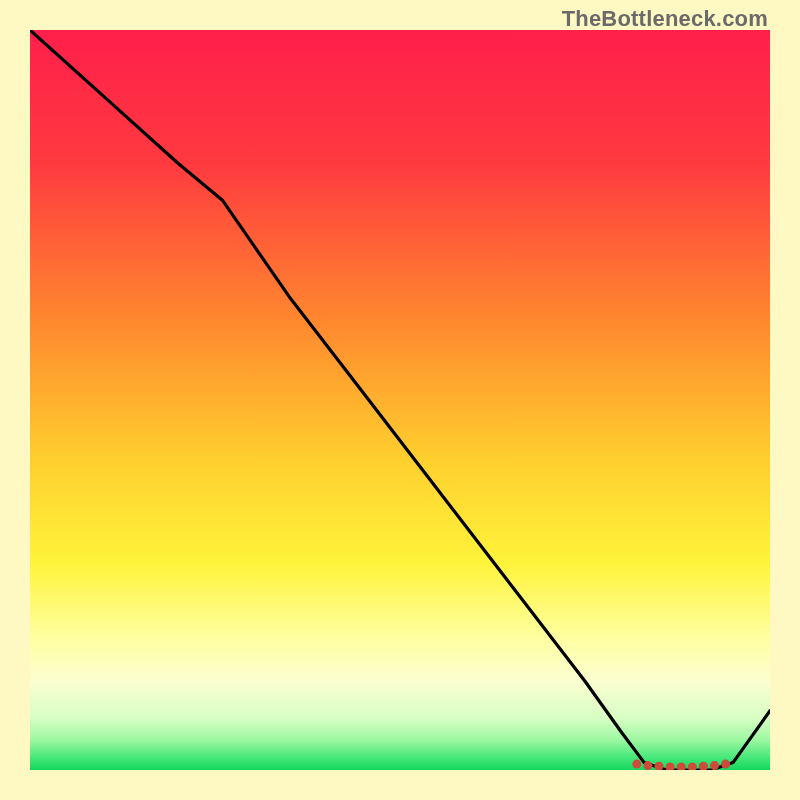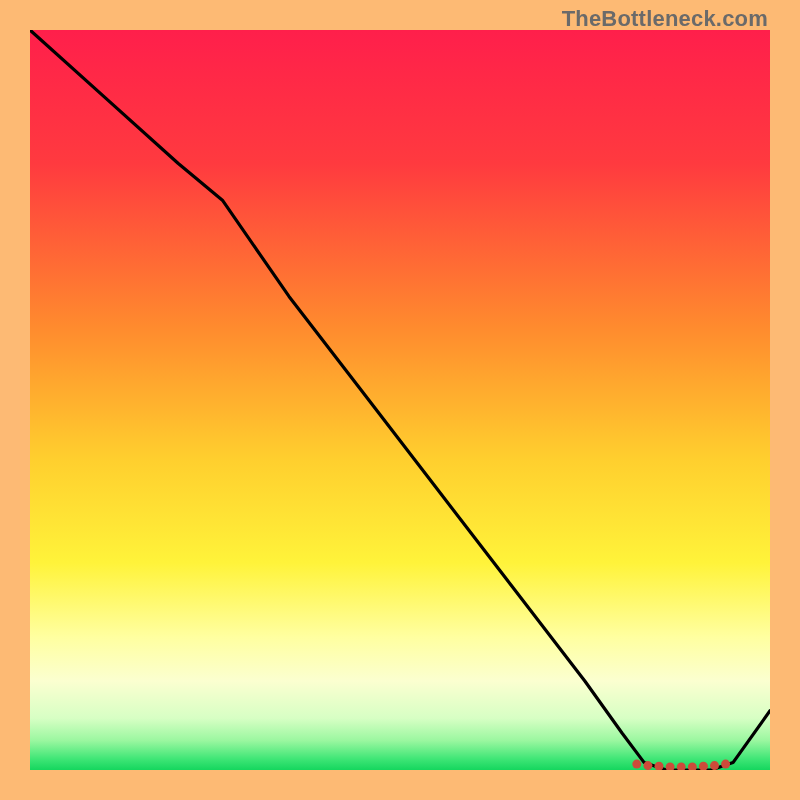--- a/index.html
+++ b/index.html
@@ -10,21 +10,21 @@
     background: #000;
     overflow: hidden;
     font-family: Arial, Helvetica, sans-serif;
   }
   .frame {
     position: absolute;
     left: 0;
     top: 0;
     width: 800px;
     height: 800px;
-    background: #fdba74;
+    background: #fef9c3;
     text-align: right;
   }
   .plot {
     position: absolute;
     left: 30px;
     top: 30px;
     width: 740px;
     height: 740px;
     overflow: hidden;
   }

